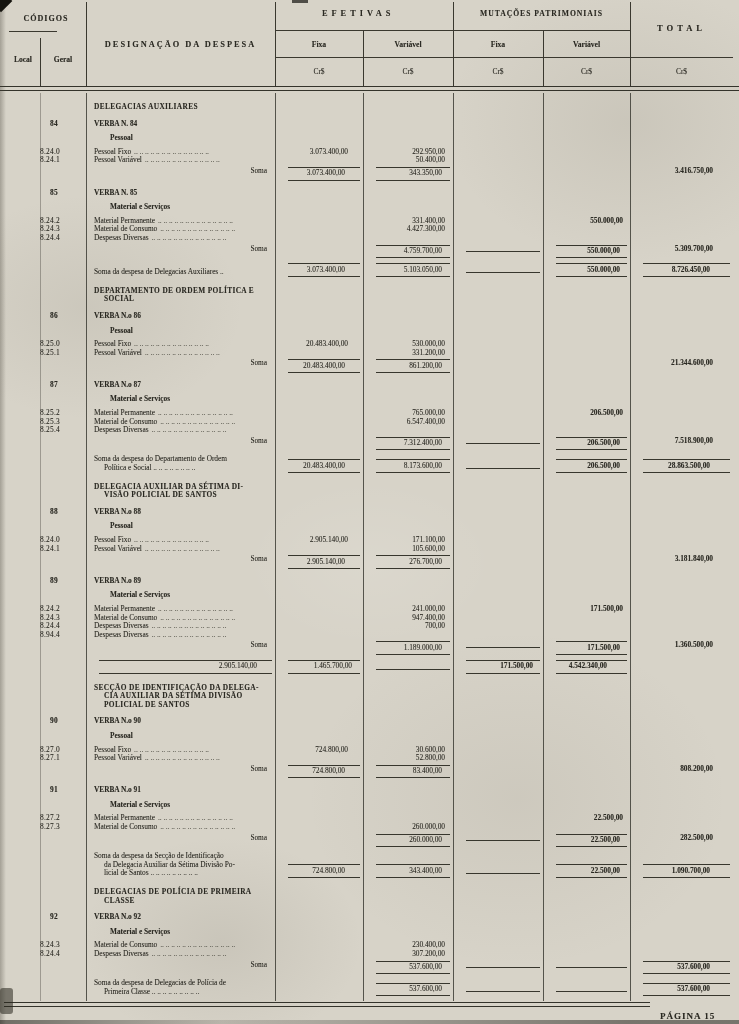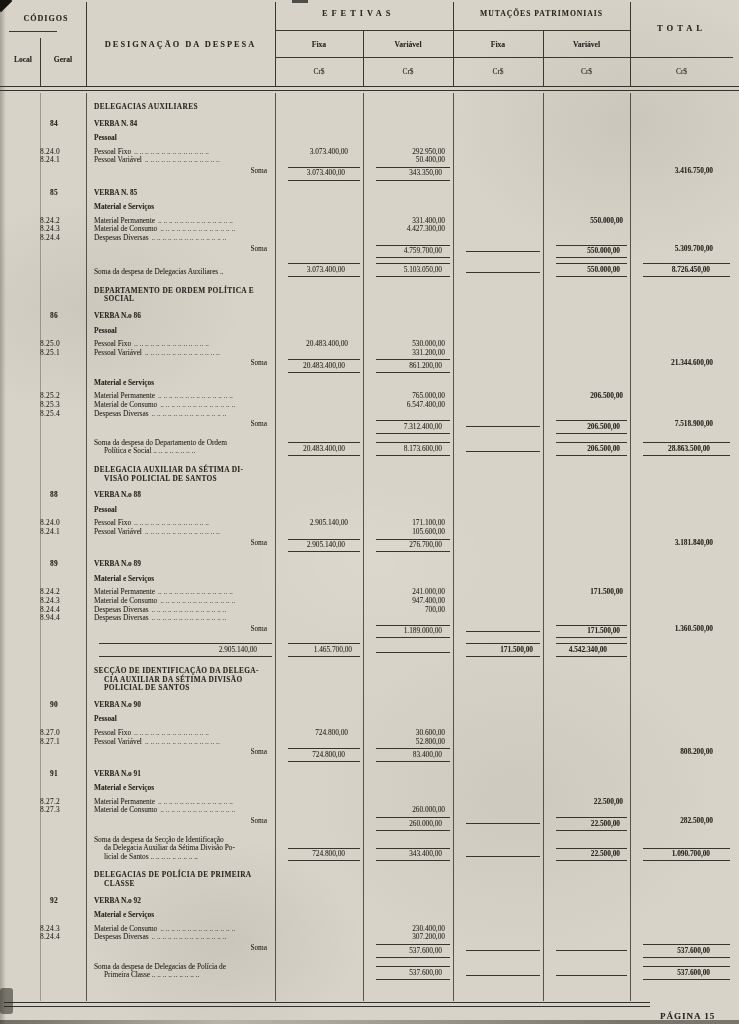--- a/index.html
+++ b/index.html
@@ -30,21 +30,21 @@
   .codes{padding-left:34px;letter-spacing:.3px;}
   .t-verba .codes{padding-left:44px;font-weight:bold;}
   .desig{display:flex;padding-right:3px;}
   .lbl{padding-left:18px;text-indent:-10px;}
   .t-section .lbl,.t-grand .lbl{white-space:pre-line;}
   .t-section .lbl{font-weight:bold;letter-spacing:.4px;}
   .t-verba .lbl,.t-sub .lbl{font-weight:bold;}
   .t-soma .desig{justify-content:flex-end;padding-right:8px;}
   .t-soma .lbl{padding-left:0;text-indent:0;}
   .dots{flex:1;overflow:hidden;white-space:nowrap;margin-left:3px;color:#45443a;}
-  .t-section{margin-top:10px;} .t-verba{margin-top:8px;} .t-sub{margin-top:6px;}
+  .t-section{margin-top:10px;} .t-verba{margin-top:8px;} .t-sub{margin-top:6px;gap:16px;}
   .t-sub + .t-item{margin-top:5px;}
   .t-soma{margin-top:2px;margin-bottom:1px;} .t-grand{margin-top:5px;margin-bottom:2px;align-items:end;}
   .money .fig{text-align:right;}
   .col-fixa .fig{padding-right:15px;}
   .col-var  .fig{padding-right:8px;}
   .col-mfixa .fig{padding-right:10px;}
   .col-mvar .fig{padding-right:7px;font-weight:bold;}
   .col-total .fig{padding-right:20px;font-weight:bold;}
   .fig.ruled{border-top:1px solid #37362d;border-bottom:1px solid #37362d;
              padding-top:1.5px;padding-bottom:1.5px;margin-left:13px;margin-right:3px;}
@@ -510,20 +510,41 @@
         <div class="cell money col-mfixa">
           <div class="fig"></div>
         </div>
         <div class="cell money col-mvar">
           <div class="fig"></div>
         </div>
         <div class="cell money col-total">
           <div class="fig">21.344.600,00</div>
         </div>
       </div>
+      <div class="row t-verba">
+        <div class="cell codes">87</div>
+        <div class="cell desig">
+          <span class="lbl">VERBA N.o 87</span>
+        </div>
+        <div class="cell money col-fixa">
+          <div class="fig"></div>
+        </div>
+        <div class="cell money col-var">
+          <div class="fig"></div>
+        </div>
+        <div class="cell money col-mfixa">
+          <div class="fig"></div>
+        </div>
+        <div class="cell money col-mvar">
+          <div class="fig"></div>
+        </div>
+        <div class="cell money col-total">
+          <div class="fig"></div>
+        </div>
+      </div>
       <div class="row t-sub">
         <div class="cell codes"></div>
         <div class="cell desig">
           <span class="lbl">Material e Serviços</span>
         </div>
         <div class="cell money col-fixa">
           <div class="fig"></div>
         </div>
         <div class="cell money col-var">
           <div class="fig"></div>

